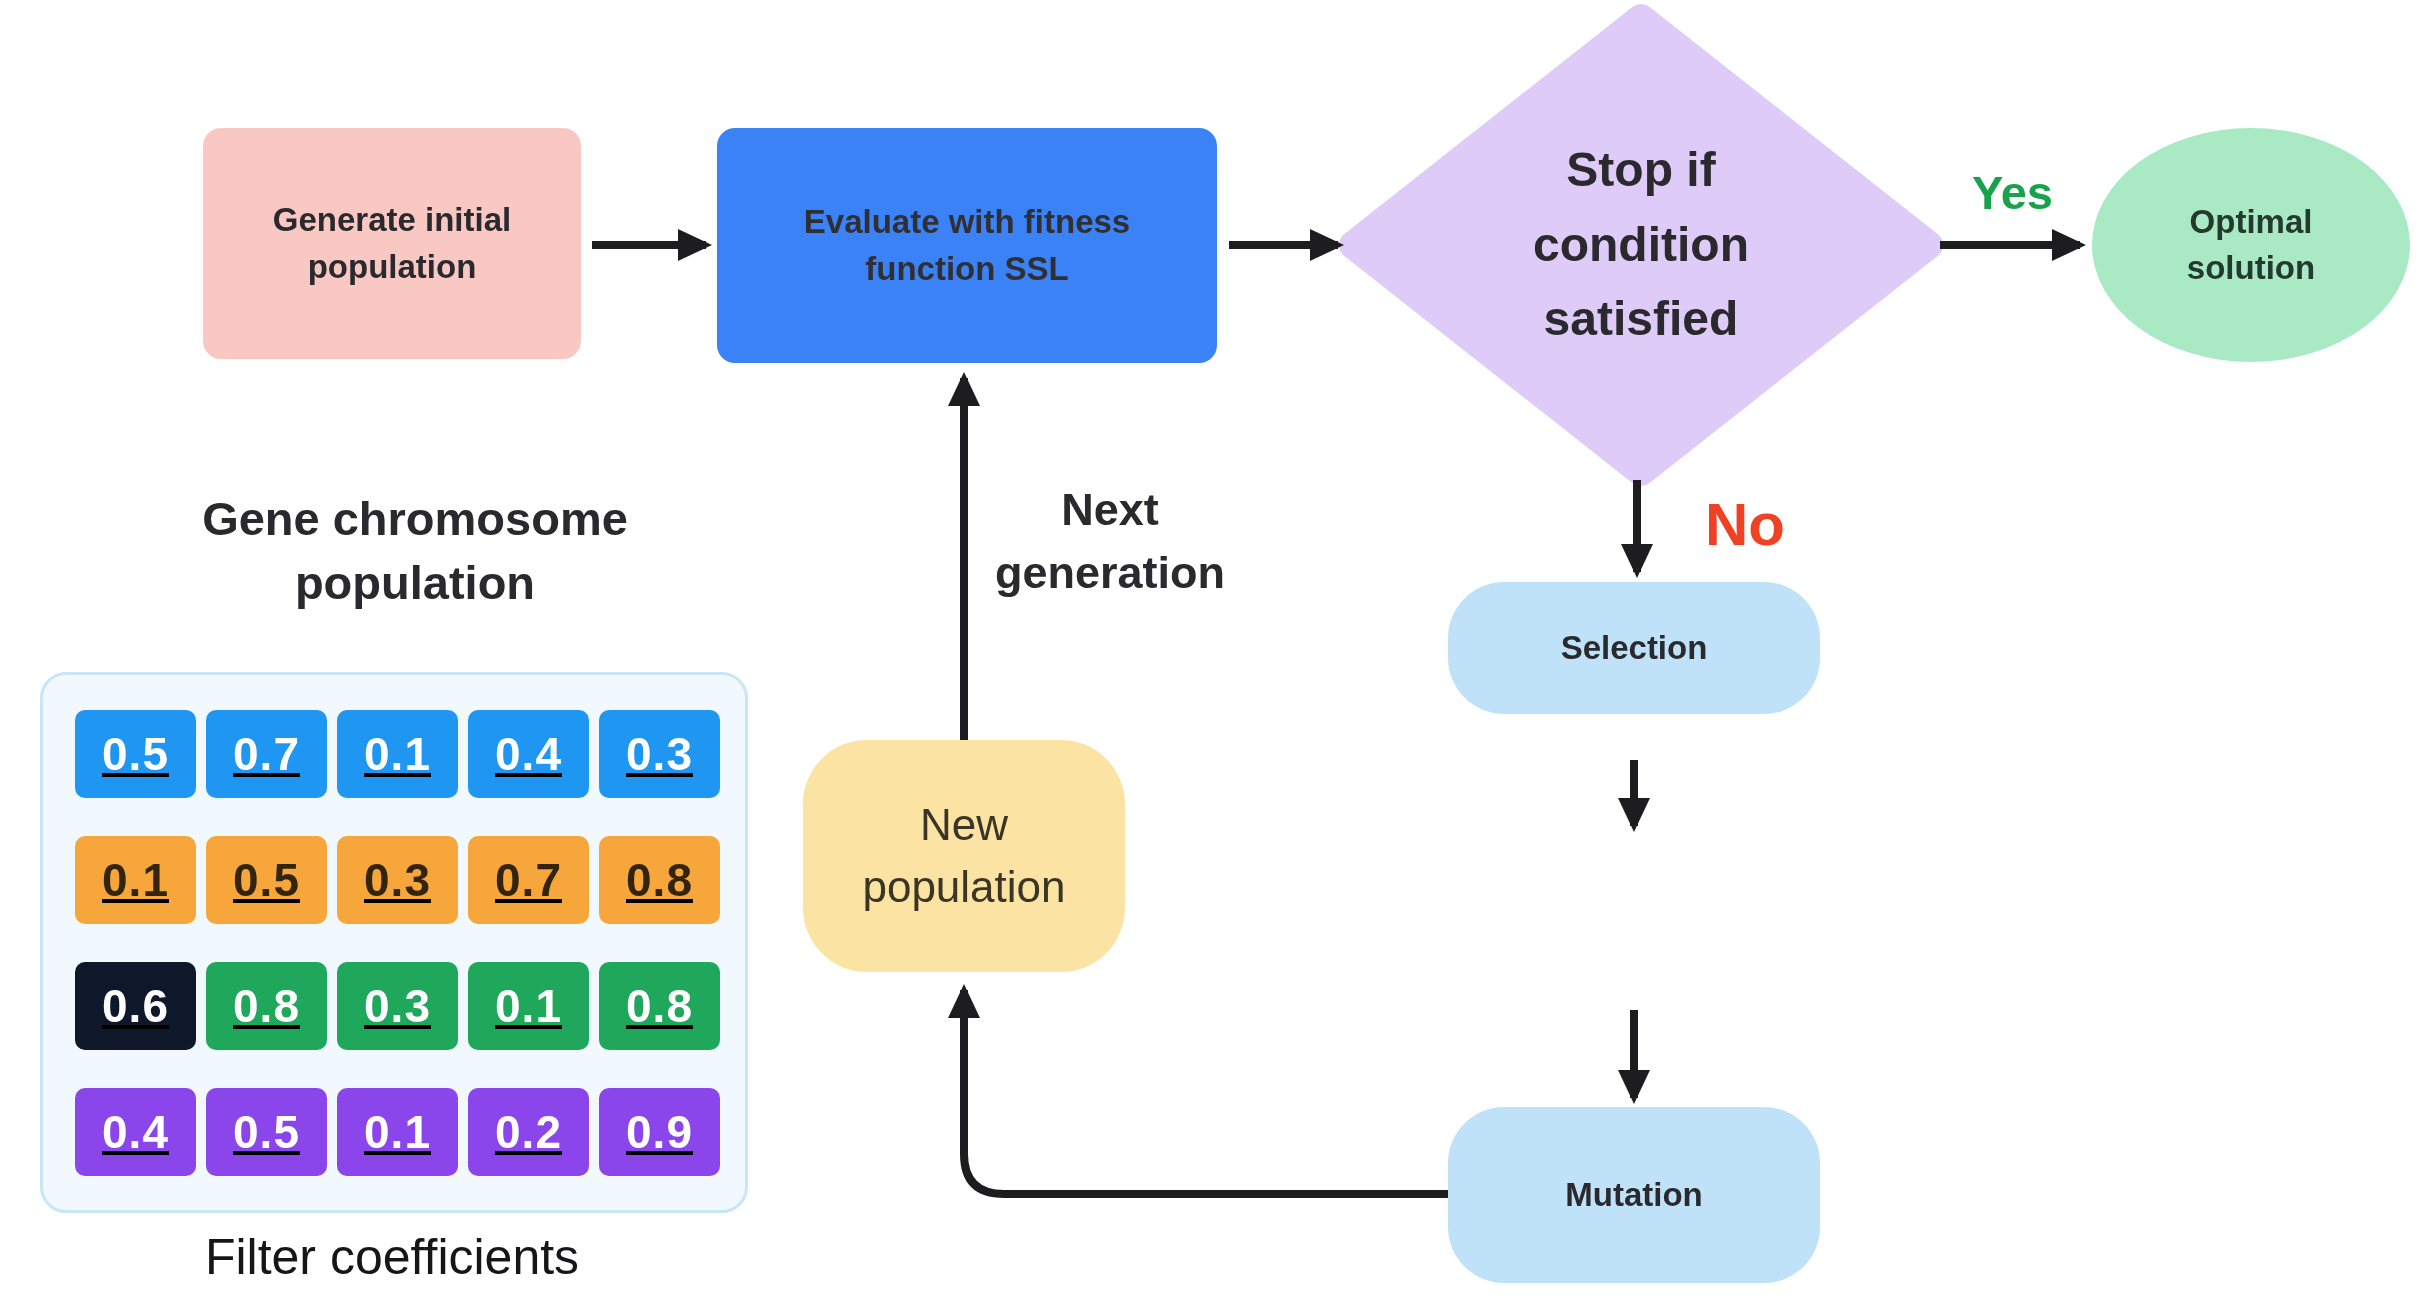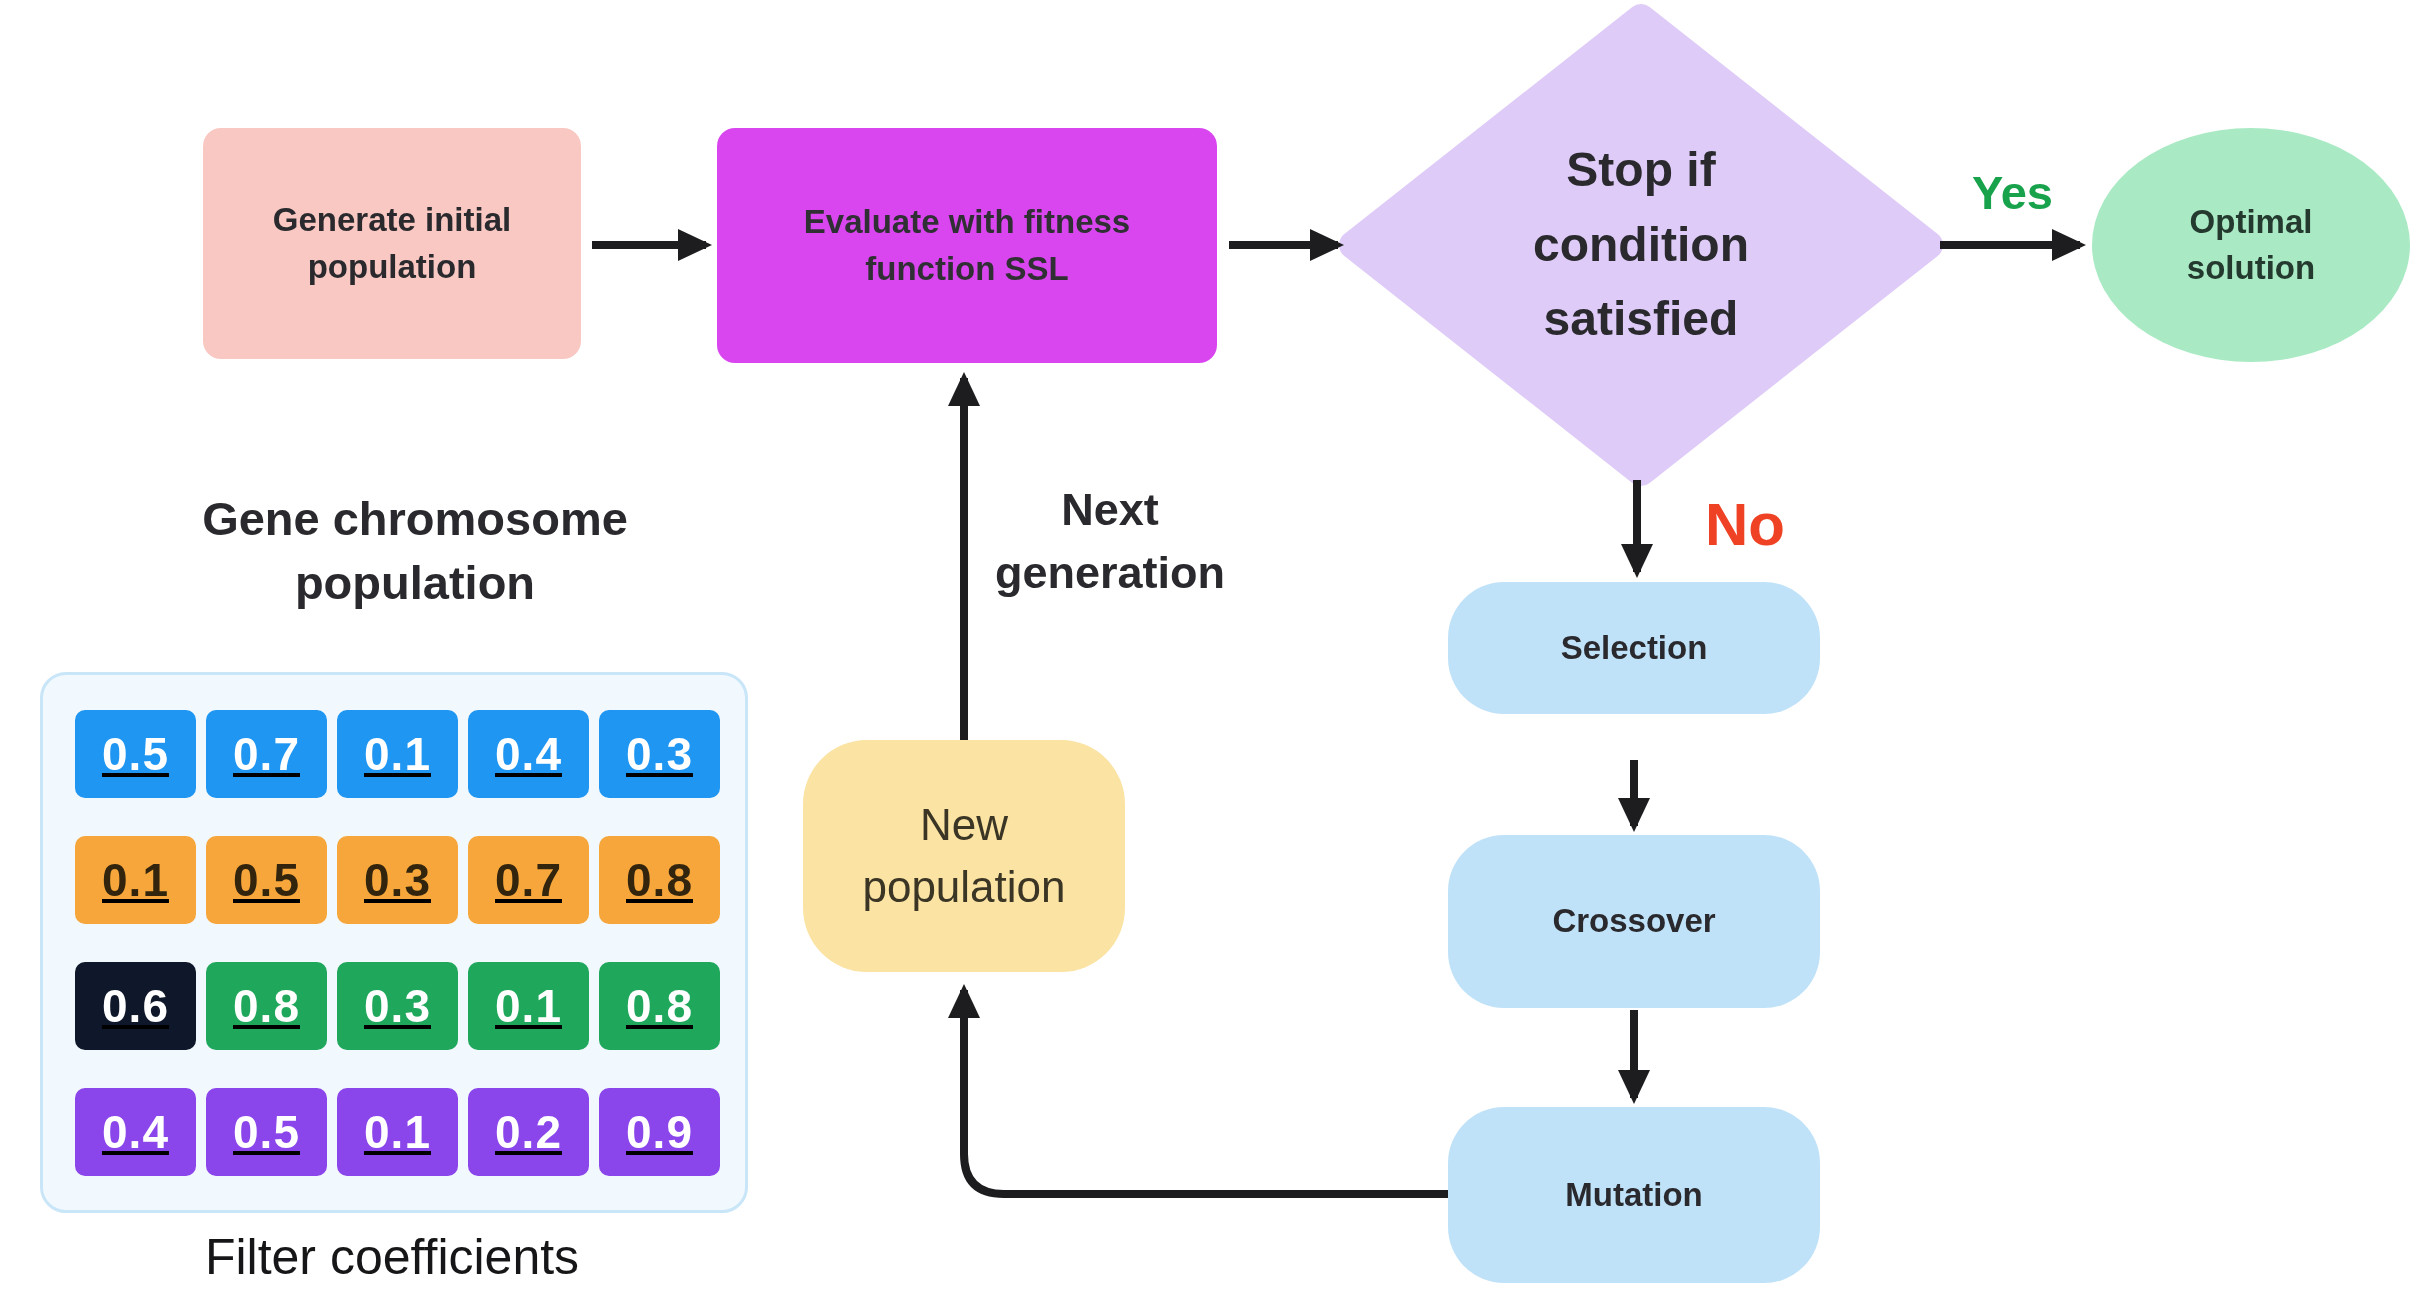--- a/index.html
+++ b/index.html
@@ -9,21 +9,21 @@
   }
   svg.edges { position:absolute; left:0; top:0; }
   .edge { stroke:#1D1D1F; stroke-width:8; fill:none; }
 
   .node, .floating-label {
     position:absolute; display:flex; align-items:center; justify-content:center;
     text-align:center; white-space:pre-line; color:#2A2A2E;
     font-weight:700; font-size:33px; line-height:1.40;
   }
   .node-generate { left:203px; top:128px; width:378px; height:231px; background:#F9C8C3; border-radius:18px; }
-  .node-evaluate { left:717px; top:128px; width:500px; height:235px; background:#d946ef; border-radius:18px; color:#303034; }
+  .node-evaluate { left:717px; top:128px; width:500px; height:235px; background:#3b82f6; border-radius:18px; color:#303034; }
   .decision-text { left:1466px; top:122px; width:350px; height:246px; font-size:48px; line-height:1.55; }
   .node-optimal  { left:2092px; top:128px; width:318px; height:234px; background:#A9EAC4; border-radius:50%; color:#253A2E; }
   .node-selection { left:1448px; top:582px;  width:372px; height:132px; background:#BFE2F9; border-radius:56px; }
   .node-crossover { left:1448px; top:835px;  width:372px; height:173px; background:#BFE2F9; border-radius:56px; }
   .node-mutation  { left:1448px; top:1107px; width:372px; height:176px; background:#BFE2F9; border-radius:56px; }
   .node-newpop    { left:803px;  top:740px;  width:322px; height:232px; background:#FBE3A4; border-radius:64px;
                     font-weight:500; font-size:44px; color:#3A3524; }
 
   .label-yes { left:1945px; top:160px; width:135px; color:#17A24B; font-size:47px; }
   .label-no  { left:1705px; top:483px; width:120px; color:#EF4123; font-size:60px; justify-content:flex-start; text-align:left; }
@@ -88,23 +88,20 @@
 
   <div class="node node-optimal">
     <span>Optimal
 solution</span>
   </div>
 
   <div class="node node-selection">
     <span>Selection</span>
   </div>
 
-  <div class="node node-crossover">
-    <span>Crossover</span>
-  </div>
 
   <div class="node node-mutation">
     <span>Mutation</span>
   </div>
 
   <div class="node node-newpop">
     <span>New
 population</span>
   </div>
 

